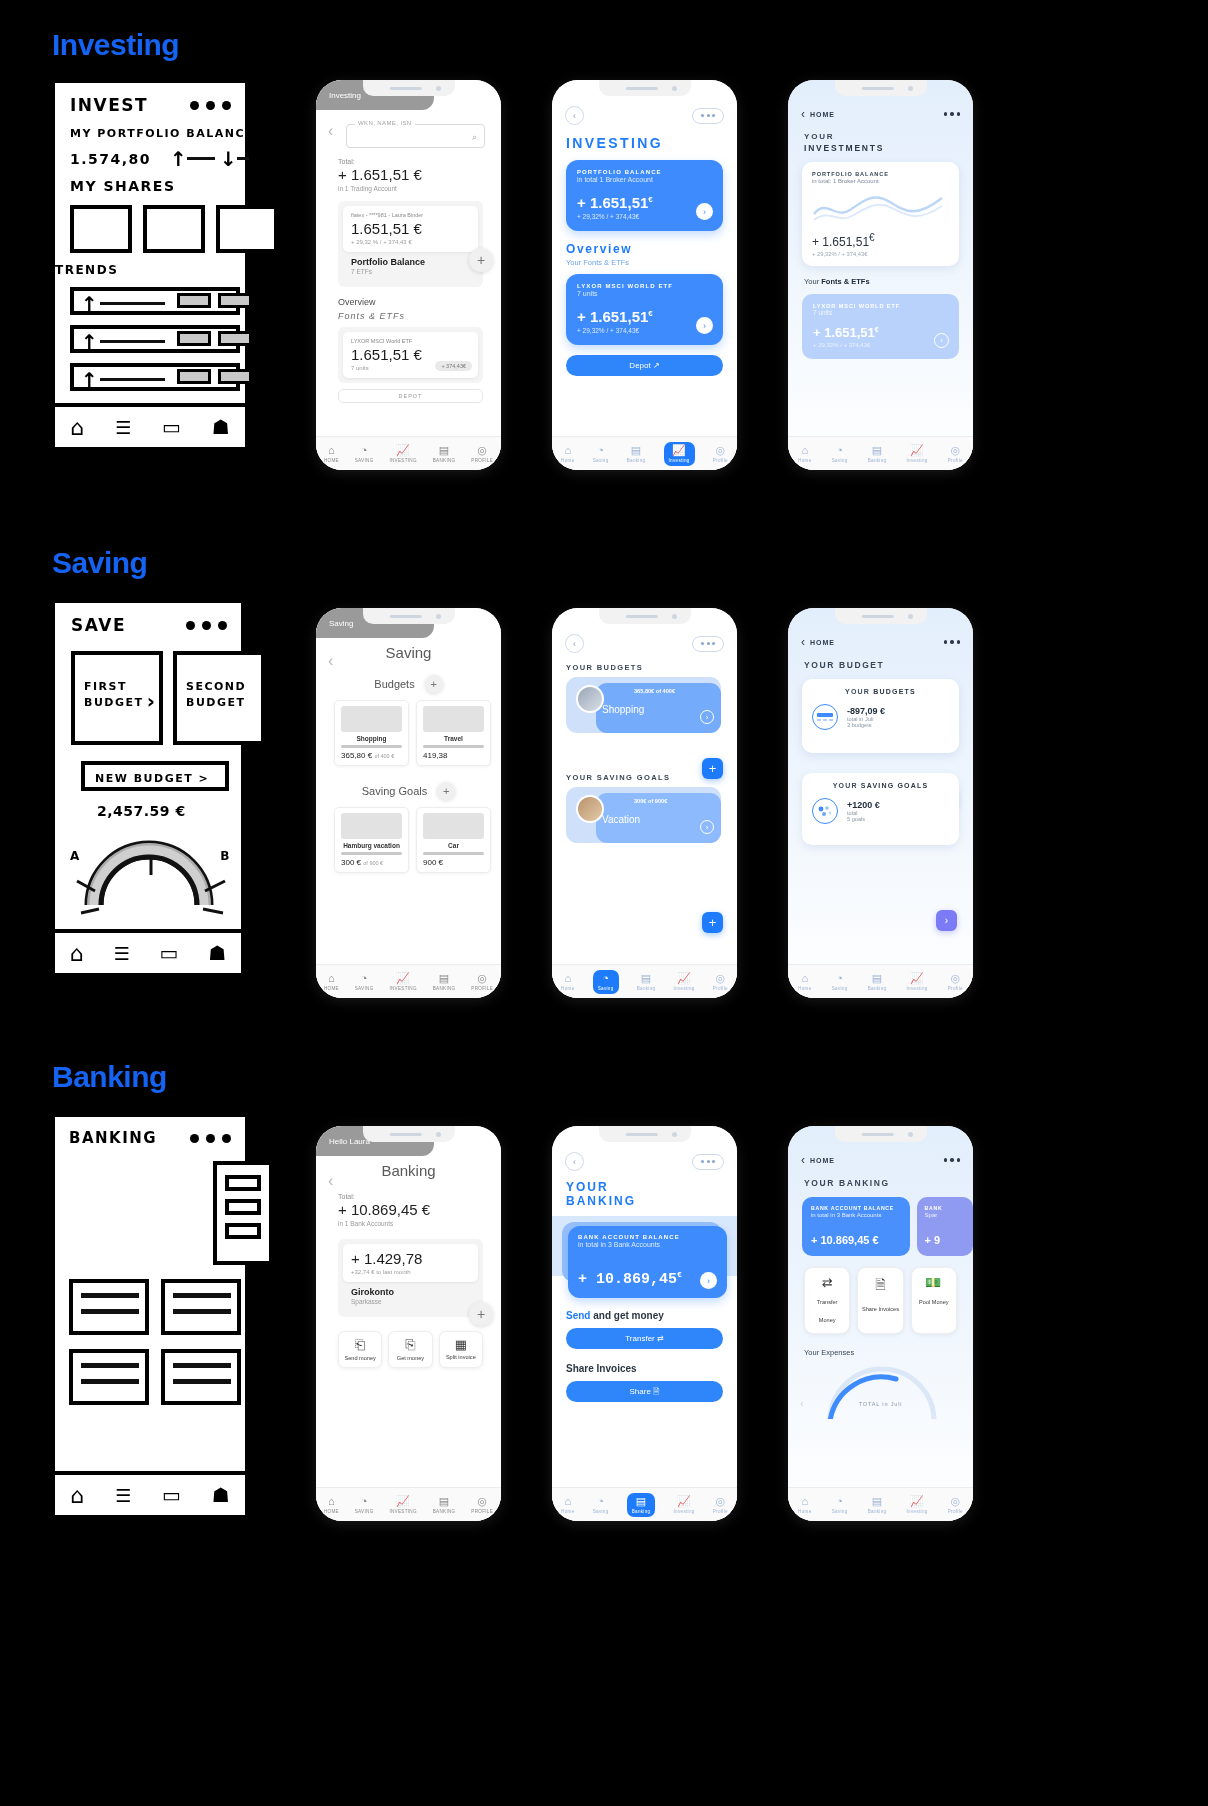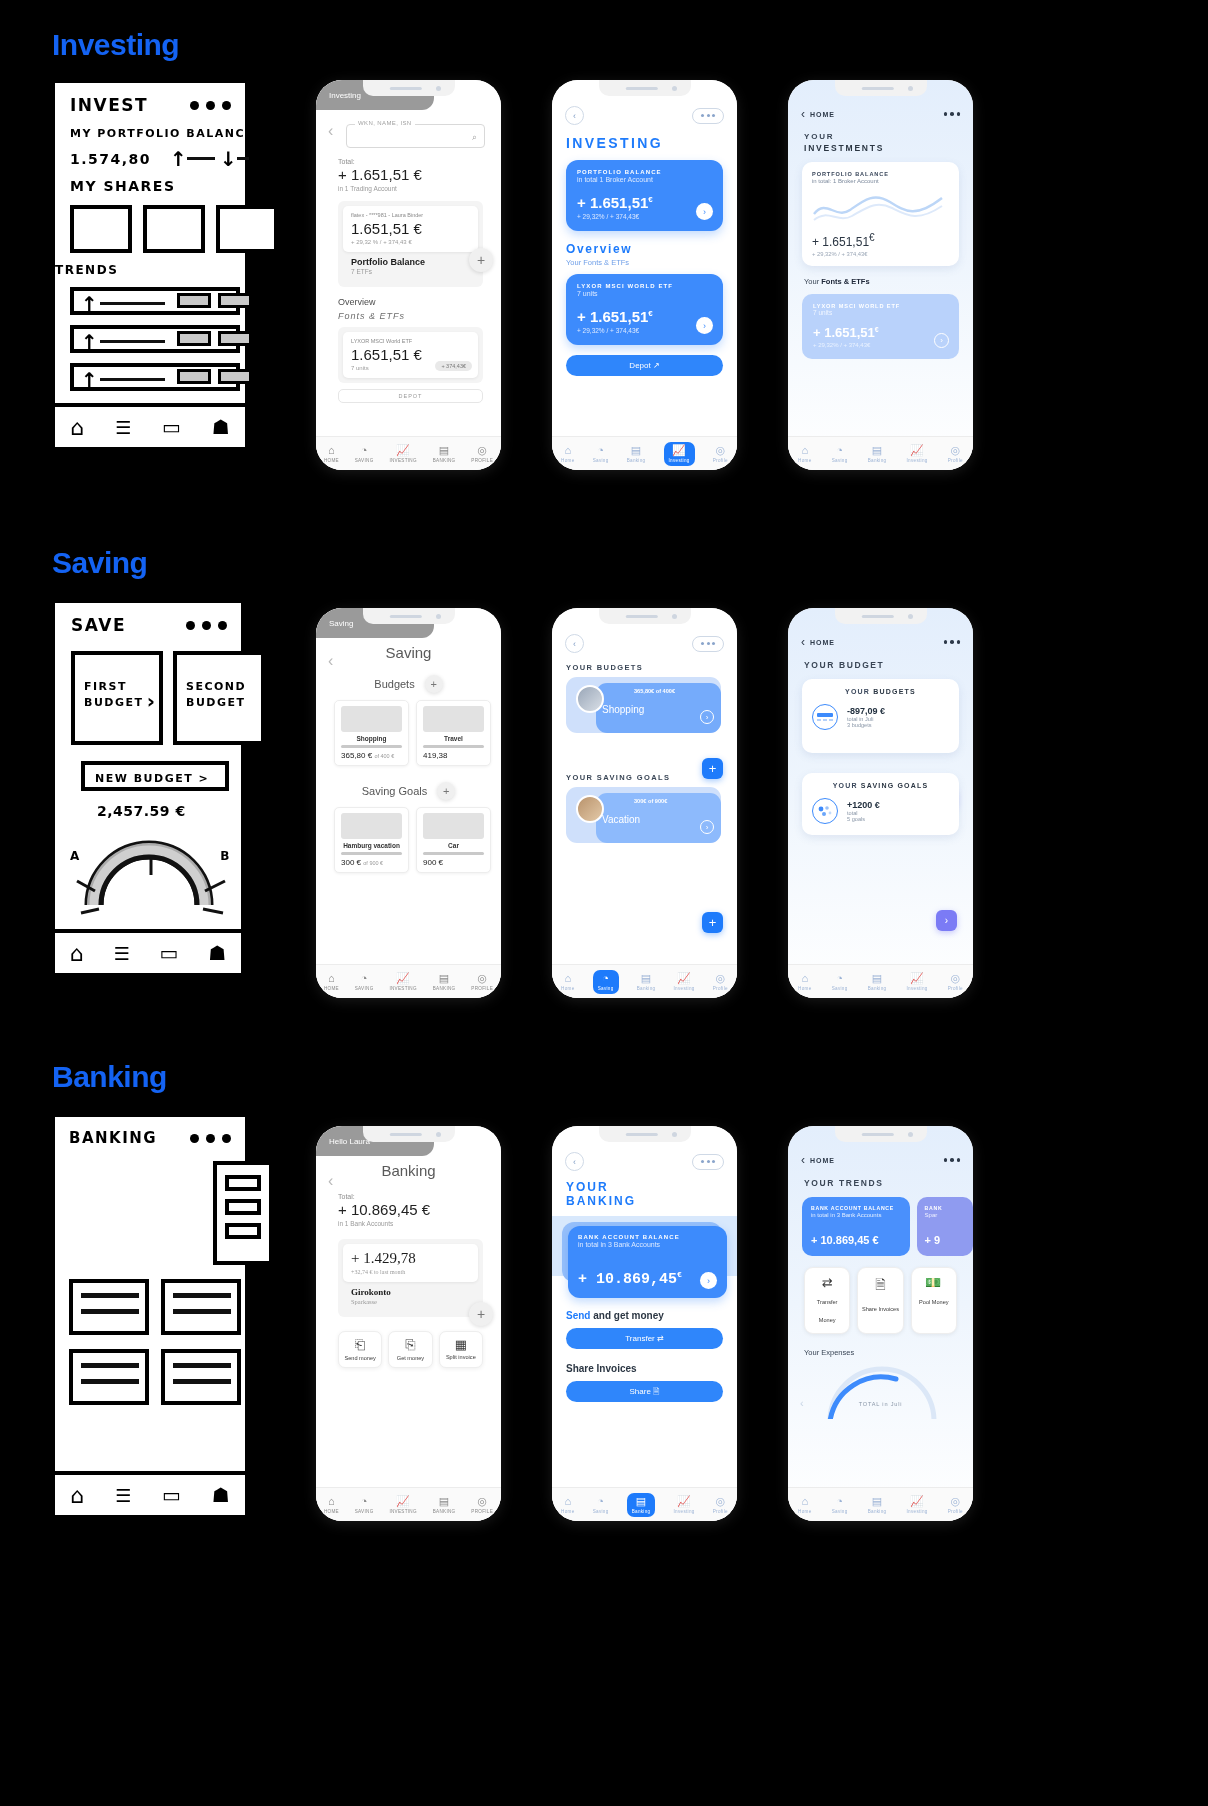--- a/index.html
+++ b/index.html
@@ -660,21 +660,21 @@
           </div>
           <div>
             <div style="font-size:9px;color:#22303f;font-weight:bold;">-897,09 €</div>
             <div style="font-size:5.6px;color:#8a97a8;">total in Juli</div>
             <div style="font-size:5.6px;color:#8a97a8;">3 budgets</div>
           </div>
         </div>
       </div>
       <div class="vio-go" style="top:180px;">›</div>
 
-      <div class="wcard" style="position:relative;height:62px;margin-top:20px;">
+      <div class="wcard" style="position:relative;height:72px;margin-top:20px;">
         <div class="ct" style="text-align:center;letter-spacing:1.2px;"><span>YOUR </span><b>SAVING GOALS</b></div>
         <div style="display:flex;align-items:center;gap:9px;margin-top:9px;">
           <div class="mini-round">
             <svg width="18" height="14" viewBox="0 0 18 14">
                 <circle cx="5" cy="5" r="2.4" fill="#3d8bfc"></circle>
                 <circle cx="11" cy="4" r="1.8" fill="#9cc2f8"></circle>
                 <circle cx="8" cy="10" r="2" fill="#6ba6fa"></circle>
                 <circle cx="14" cy="9" r="1.4" fill="#c3dbfb"></circle>
               </svg>
           </div>
@@ -759,21 +759,21 @@
         <div class="notch-bar"></div>
         <div class="notch-dot"></div>
       </div>
     <div class="statusbar">Hello Laura</div>
     <div class="scr wf" style="padding-top:36px;">
       <div class="back" style="top:46px;">‹</div>
       <div class="wf-title">Banking</div>
       <div class="wf-sub" style="margin-top:14px;">Total:</div>
       <div class="wf-big">+ 10.869,45 €</div>
       <div class="wf-note">in 1 Bank Accounts</div>
-      <div class="wf-card" style="margin-top:12px;font-family:Liberation Serif, serif;">
+      <div class="wf-card" style="margin-top:12px;">
         <div class="wf-card-in">
           <div class="wf-amt">+ 1.429,78</div>
           <div class="wf-pct">+32,74 € to last month</div>
         </div>
         <div class="wf-card-foot">
           <b>Girokonto</b>
           <span>Sparkasse</span>
         </div>
       </div>
       <div class="wf-plus" style="right:8px;top:176px;">+</div>
@@ -874,21 +874,21 @@
         <div class="home">
             <span class="chev">‹</span>
             <span>HOME</span>
           </div>
         <div class="dots3">
             <i></i>
             <i></i>
             <i></i>
           </div>
       </div>
-      <h1 style="letter-spacing:1.6px;font-size:8.5px;">YOUR TRENDS</h1>
+      <h1 style="letter-spacing:1.6px;font-size:8.5px;">YOUR BANKING</h1>
       <div style="display:flex;gap:7px;margin:9px 0 0 14px;">
         <div style="width:120px;background:#4a90fc;border-radius:10px;padding:8px 9px 10px;color:#fff;position:relative;">
           <div style="font-size:5.2px;font-weight:bold;letter-spacing:0.7px;">BANK ACCOUNT BALANCE</div>
           <div style="font-size:6px;color:#e2eeff;margin-top:1px;">in total in 3 Bank Accounts</div>
           <div style="font-size:11px;font-weight:bold;margin-top:16px;">+ 10.869,45 €</div>
         </div>
         <div style="width:62px;background:#8f9bf0;border-radius:10px;padding:8px 8px 10px;color:#fff;">
           <div style="font-size:5.2px;font-weight:bold;letter-spacing:0.7px;">BANK</div>
           <div style="font-size:6px;color:#eef0ff;margin-top:1px;">Spar</div>
           <div style="font-size:11px;font-weight:bold;margin-top:16px;">+ 9</div>

